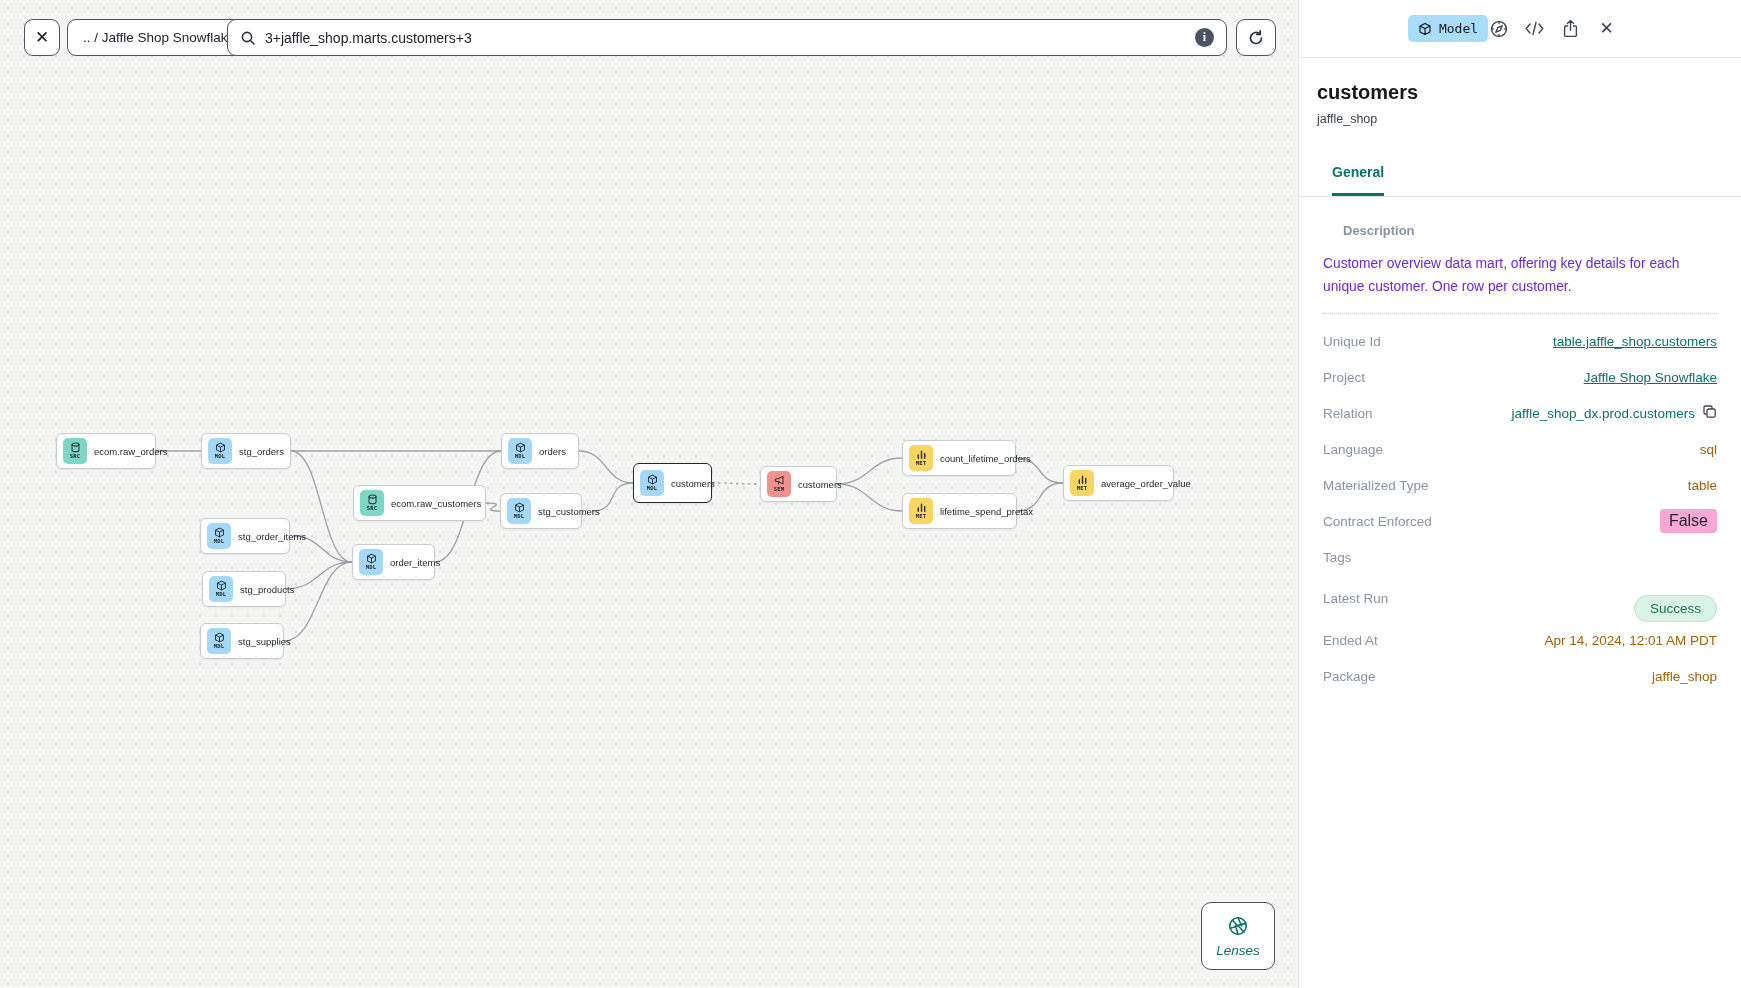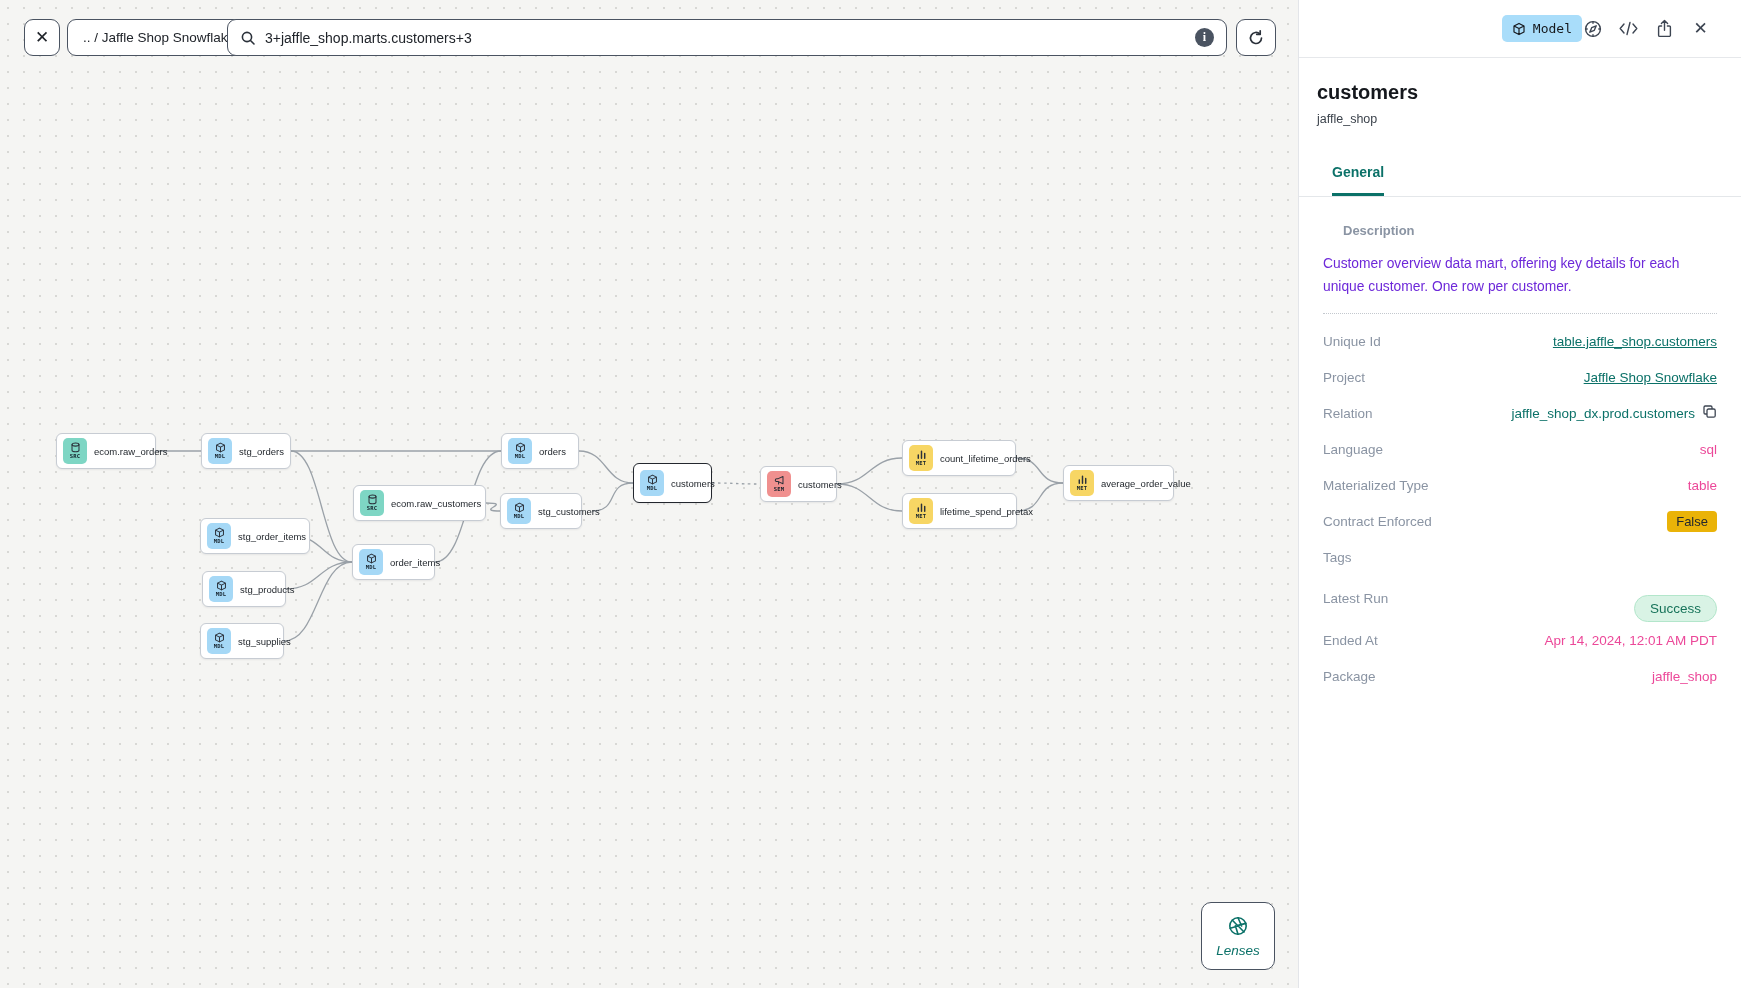--- a/index.html
+++ b/index.html
@@ -52,21 +52,21 @@
   .chip-SRC { background: #7ed6c4; }
   .chip-MDL { background: #a5d8f6; }
   .chip-SEM { background: #f0908f; }
   .chip-MET { background: #f7d664; }
   .node-label { font-size: 9.5px; color: #1d2228; white-space: nowrap; }
 
   
   .panel { width: 443px; height: 988px; background: #fff; border-left: 1px solid #e3e5e9;
     display: flex; flex-direction: column; }
   .panel-header { height: 58px; flex: none; display: flex; align-items: center;
-    justify-content: flex-end; padding: 0 30px 0 15px; border-bottom: 1px solid #e6e8eb; }
+    justify-content: center; padding: 0 30px 0 15px; border-bottom: 1px solid #e6e8eb; }
   .res-badge { display: inline-flex; align-items: center; gap: 7px; background: #a9ddfa;
     border-radius: 5px; height: 27px; padding: 0 10px; font-family: "DejaVu Sans Mono", monospace;
     font-size: 13px; color: #16191d; }
   .hdr-icons { display: flex; align-items: center; gap: 15px; }
   .hdr-icons .hicon { width: 21px; height: 21px; display: flex; align-items: center;
     justify-content: center; cursor: pointer; color: #3d4552; }
   .hicon svg { stroke: #3d4552; stroke-width: 1.4; fill: none; stroke-linecap: round; stroke-linejoin: round; }
   .hicon.x { font-size: 17px; }
 
   .title-block { padding: 23px 18px 0 18px; flex: none; }
@@ -80,26 +80,26 @@
   .panel-content { padding: 26px 24px 0 24px; overflow-y: auto; }
   .section-label { font-size: 13px; font-weight: bold; color: #8a94a3; padding-left: 20px; }
   .description-text { margin-top: 14px; font-size: 13.8px; line-height: 23px; color: #6d28d9; }
   .dotted-divider { border-bottom: 1px dotted #c3c8ce; margin-top: 15px; }
 
   .fields { margin-top: 9px; }
   .field-row { display: flex; align-items: center; justify-content: space-between;
     min-height: 36px; }
   .field-row.tall { min-height: 43px; }
   .f-label { font-size: 13.5px; color: #8a94a3; }
-  .f-value { font-size: 13.5px; color: #ec4899; text-align: right; }
+  .f-value { font-size: 13.5px; color: #a16207; text-align: right; }
   .f-link { color: #0b7168; text-decoration: underline; cursor: pointer; }
   .f-teal { color: #0b7168; }
   .copy-wrap { display: inline-flex; align-items: center; gap: 7px; }
   .copy-icon svg { stroke: #3d4552; stroke-width: 1.3; fill: none; }
-  .badge-false { background: #eab308; border-radius: 4px; padding: 3px 9px; font-size: 13px; color: #23282e; }
+  .badge-false { background: #f9a8d4; border-radius: 4px; padding: 3px 9px; font-size: 16px; color: #23282e; }
   .pill-success { background: #d9f3e5; border: 1px solid #b3e6cb; border-radius: 14px;
     padding: 5px 15px; font-size: 13.5px; color: #17735a; margin-top: 20px; }
 </style>
 </head>
 <body>
 
 <div class="app">
 
   <div class="canvas">
     <svg id="edge-svg">
@@ -145,21 +145,21 @@
       <span class="chip chip-SRC">
         <svg width="11" height="11" viewBox="0 0 12 12">
             <ellipse cx="6" cy="2.8" rx="3.8" ry="1.7" class="icon-stroke" style="stroke-width:1.1"></ellipse>
             <path d="M2.2 2.8v6.2c0 .95 1.7 1.7 3.8 1.7s3.8-.75 3.8-1.7V2.8" class="icon-stroke" style="stroke-width:1.1"></path>
           </svg>
         <span class="chip-type">SRC</span>
       </span>
       <span class="node-label">ecom.raw_customers</span>
     </div>
 
-    <div class="node" style="left:200px;top:518px;width:110px">
+    <div class="node" style="left:200px;top:518px;width:90px">
       <span class="chip chip-MDL">
         <svg width="11" height="11" viewBox="0 0 12 12">
             <path d="M6 1.2l4.3 2.2v5.2L6 10.8 1.7 8.6V3.4zM1.7 3.4L6 5.6l4.3-2.2M6 5.6v5.2" class="icon-stroke" style="stroke-width:1.1"></path>
           </svg>
         <span class="chip-type">MDL</span>
       </span>
       <span class="node-label">stg_order_items</span>
     </div>
 
     <div class="node" style="left:202px;top:571px;width:84px">

